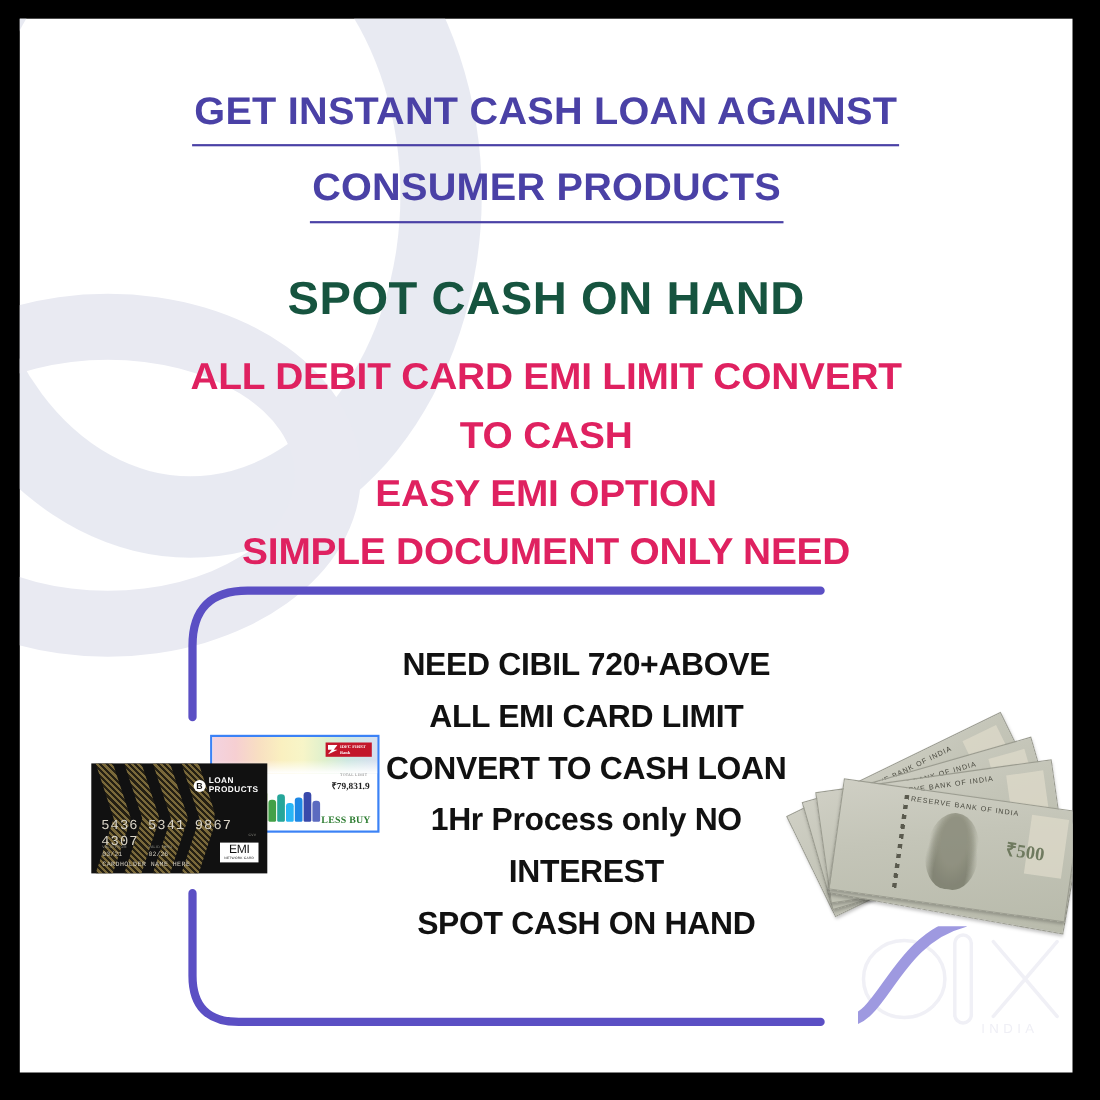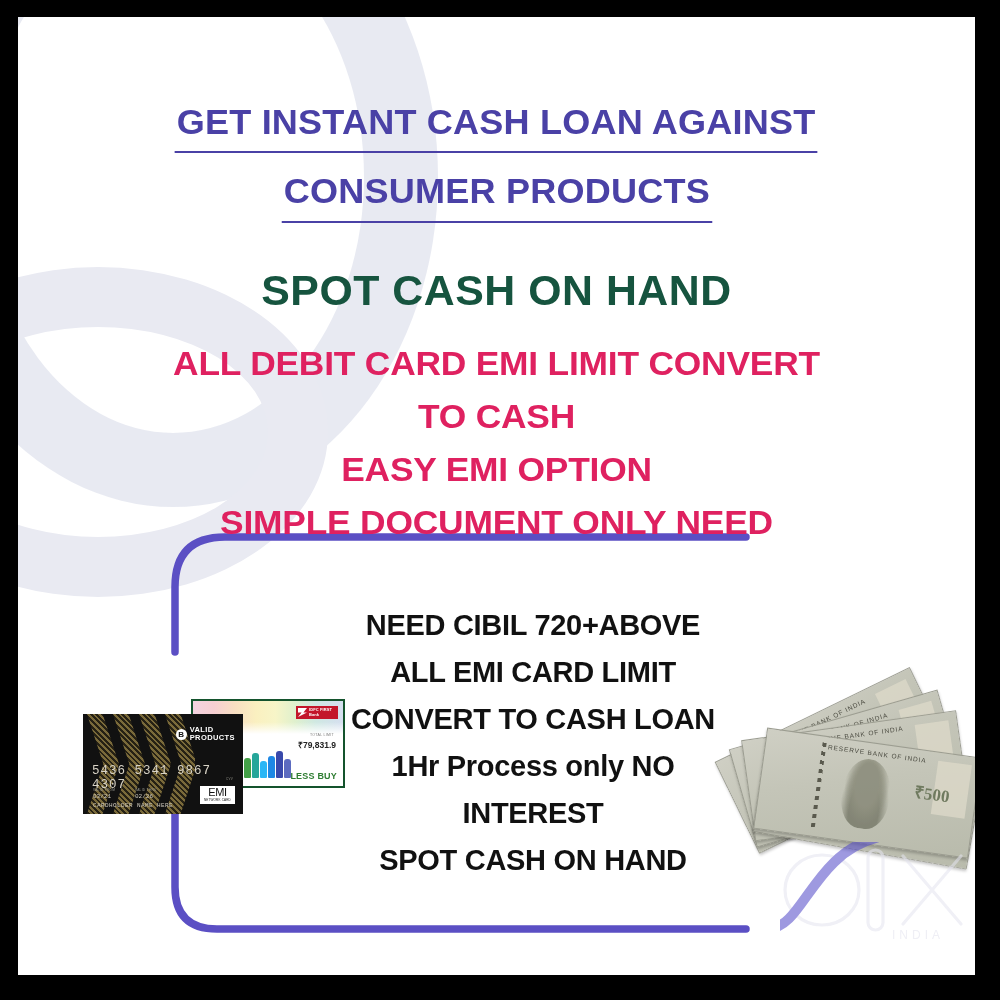--- a/index.html
+++ b/index.html
@@ -43,21 +43,21 @@
     top: 250px;
     width: 460px;
     height: 330px;
     border-radius: 50%;
     border: 60px solid #e9eaf2;
     box-sizing: border-box;
     z-index: 0;
   }
 
   
-  .content { position: absolute; inset: 0; z-index: 5; margin-top: 20px; }
+  .content { position: absolute; inset: 0; z-index: 5; }
 
   .headline {
     position: absolute;
     left: 0; right: 0;
     top: 58px;
     text-align: center;
     color: #4a41a6;
     font-family: "Liberation Sans", sans-serif;
     font-weight: bold;
     font-size: 35px;
@@ -115,25 +115,26 @@
     letter-spacing: -.3px;
     z-index: 6;
   }
   .bodytext div { transform: scaleX(1.0); white-space: nowrap; }
 
   
   .cards { position: absolute; left: 55px; top: 645px; width: 280px; height: 150px; z-index: 7; }
 
   .card-idfc {
     position: absolute;
-    left: 118px; top: 17px;
+    left: 118px; top: 6px;
     width: 150px; height: 85px;
     background: #ffffff;
-    border: 2px solid #14532d;
-    overflow: hidden;
+    border: 2px solid #3b82f6;
+    overflow: hidden;
+    font-family: Liberation Serif, serif;
   }
   .idfc-rainbow {
     position: absolute; left: 0; top: 0; width: 100%; height: 33px;
     background: linear-gradient(90deg,#f3d3e0 0%,#f6cfd2 14%,#f8dfc2 28%,#faf0c0 42%,#f7f5c8 55%,#dff0cd 68%,#cfe8e2 82%,#d6dff0 100%);
   }
   .idfc-rainbow::after {
     content: "";
     position: absolute; left: 0; bottom: 0; width: 100%; height: 12px;
     background: linear-gradient(180deg, rgba(255,255,255,0) 0%, #fff 100%);
   }
@@ -287,21 +288,21 @@
       <div class="card-bajaj">
         <div class="bajaj-chev">
           <i style="left:0"></i>
             <i style="left:26px"></i>
             <i style="left:52px"></i>
             <i style="left:78px"></i>
         </div>
         <div class="bajaj-logo">
           <span class="bl-mark">B</span>
           <span class="bl-txt">
-            <span>VALID</span><br>
+            <span>LOAN</span><br>
             <span>PRODUCTS</span>
           </span>
         </div>
         <div class="bajaj-num">5436 5341 9867 4307</div>
         <div class="bajaj-d1">VALID FROM</div>
         <div class="bajaj-d1v">03/21</div>
         <div class="bajaj-d2">VALID THRU</div>
         <div class="bajaj-d2v">02/26</div>
         <div class="bajaj-holder">CARDHOLDER NAME HERE</div>
         <div class="bajaj-cvv">CVV</div>

